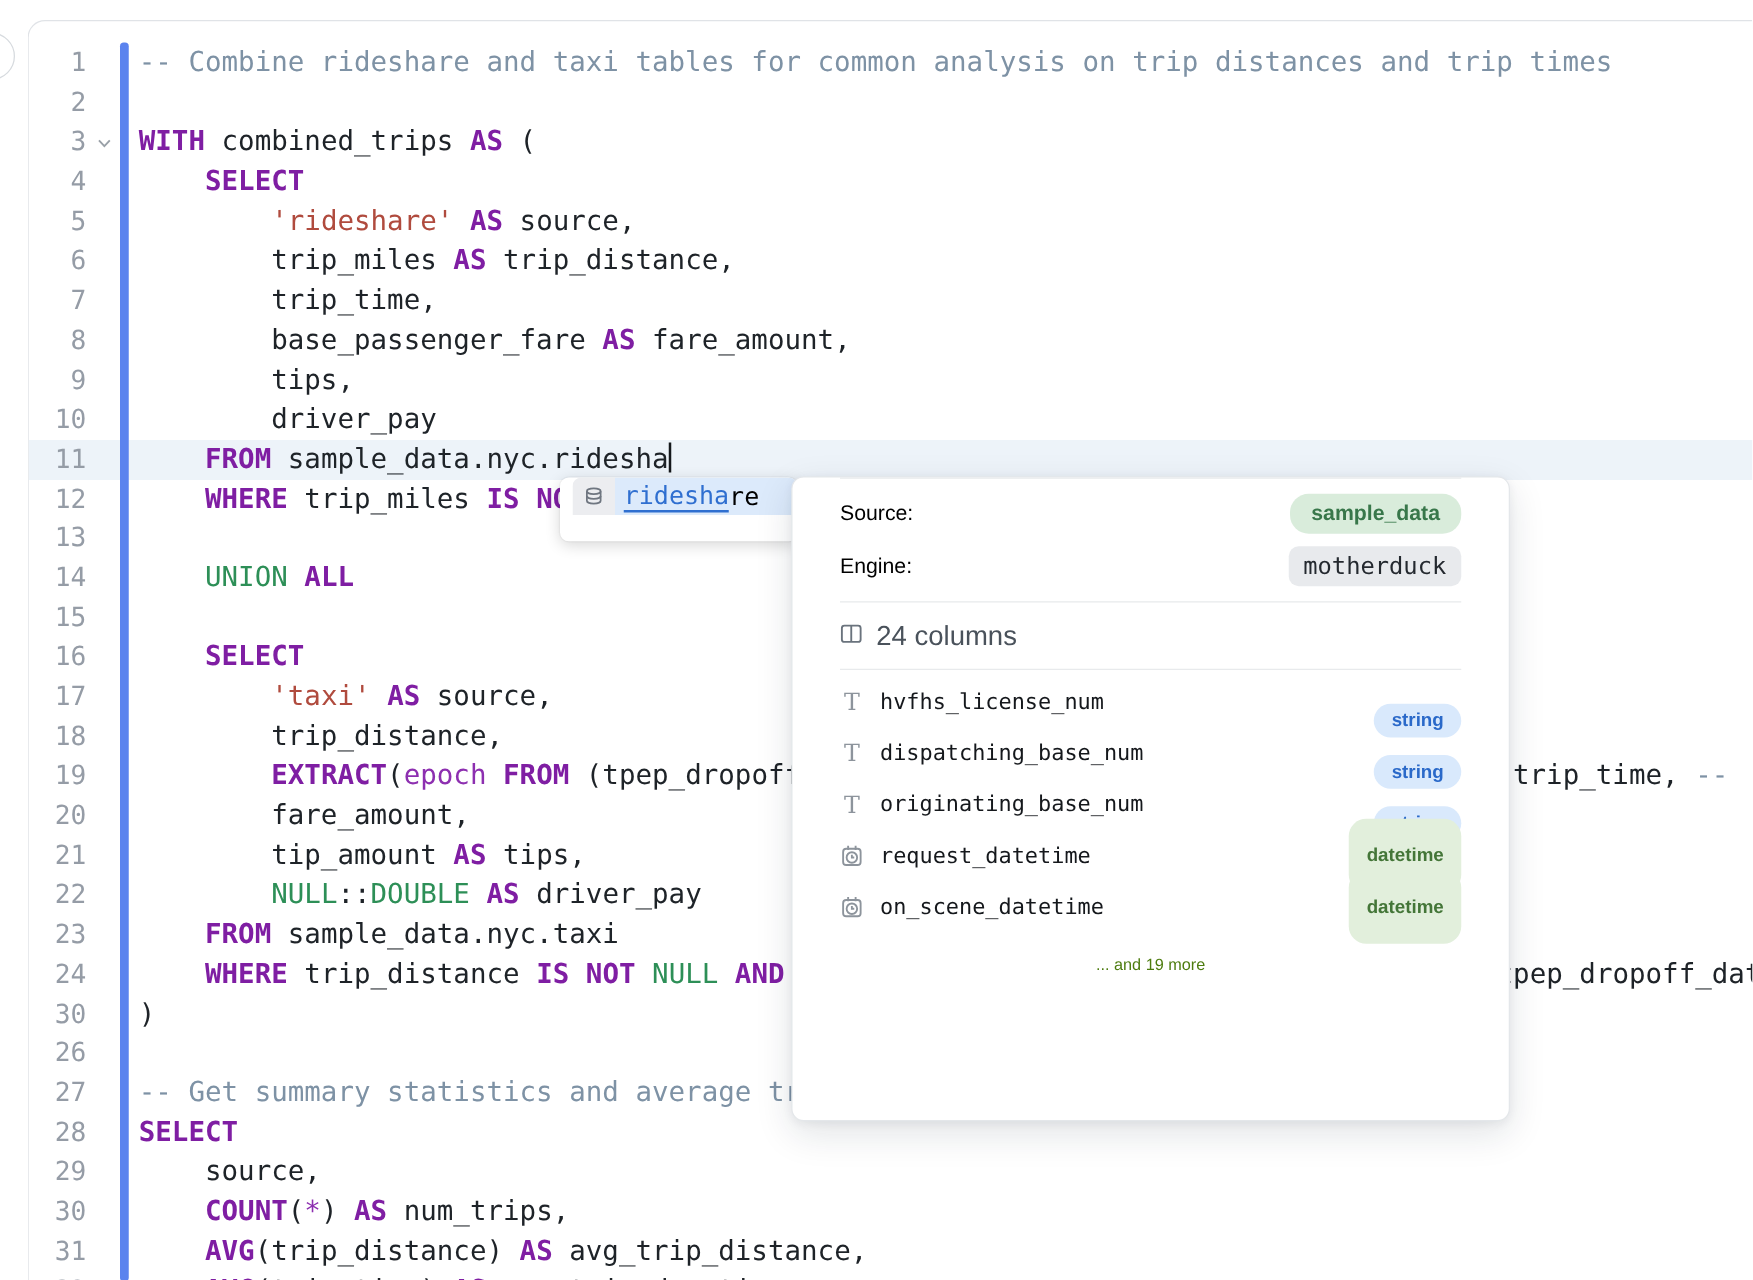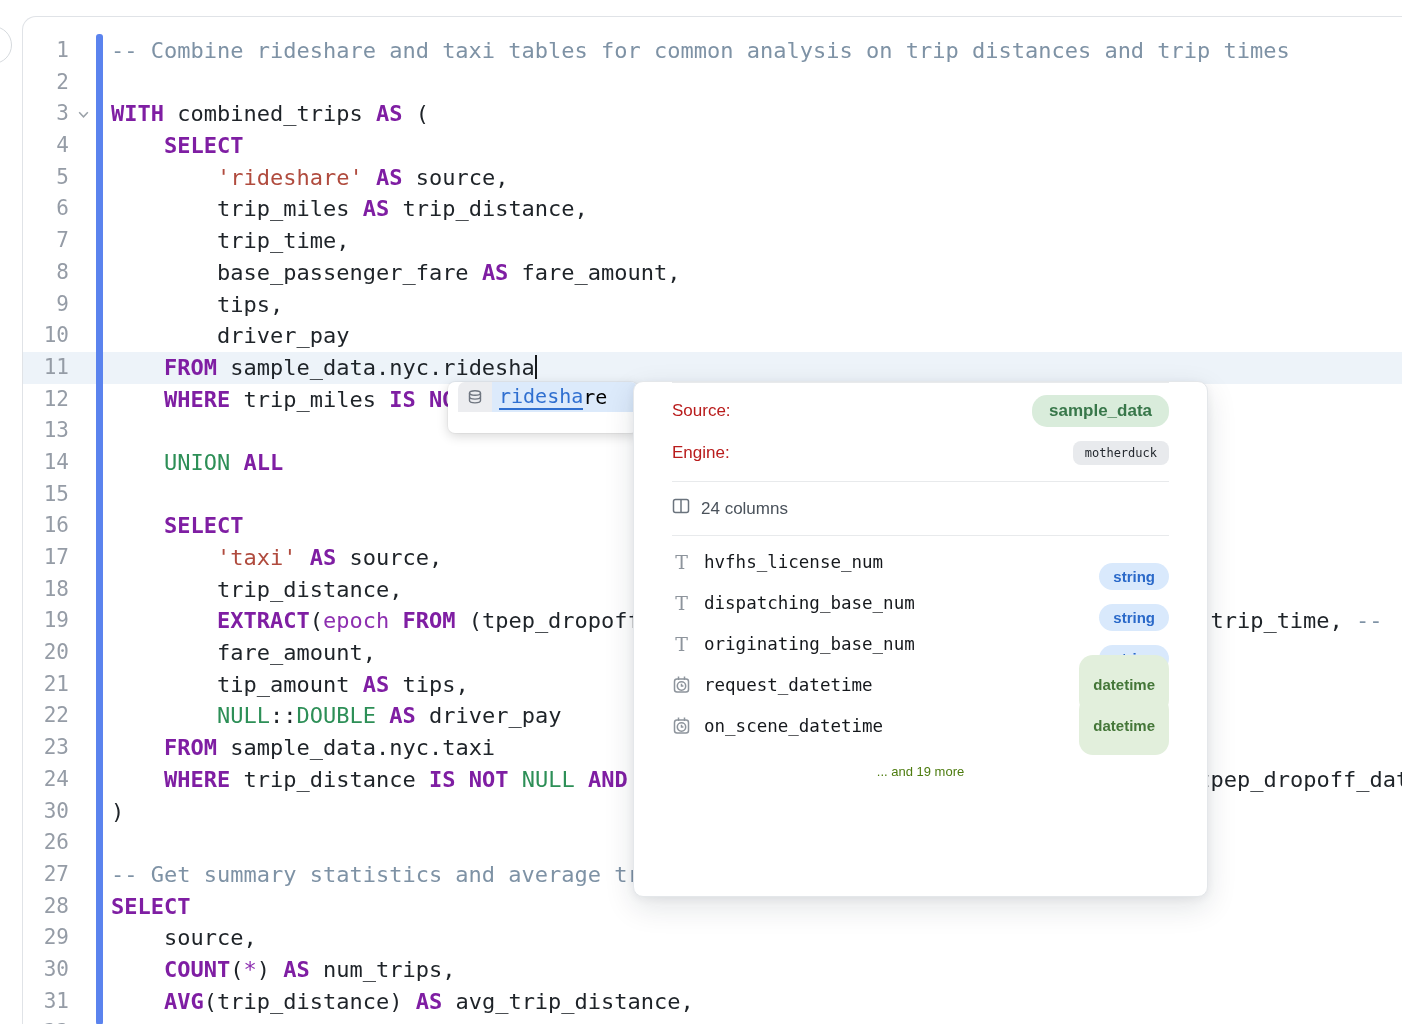--- a/index.html
+++ b/index.html
@@ -55,27 +55,27 @@
   .card { position:absolute; left:633px; top:381px; width:575px; height:516px;
           background:#fff; border:1px solid #e4e7ea; border-radius:10px; z-index:30;
           padding:0 38px; box-shadow:0 10px 30px rgba(20,30,50,.12), 0 2px 8px rgba(20,30,50,.06); }
   .card-header { display:flex; align-items:center; gap:14px; padding:22px 0 15px; }
   .card-title { font-size:20px; font-weight:bold; color:#17191c; }
   .badge-table { background:var(--badge_table_bg,#def0e3); color:var(--badge_table_text,#3e855b);
                  font-size:15px; font-weight:bold; padding:6px 15px; border-radius:16px; }
   .divider { height:1px; background:#e8eaec; }
   .info-section { padding:7px 0; }
   .info-row { display:flex; justify-content:space-between; align-items:center; height:42px; }
-  .info-label { font-size:17px; color:#b91c1c; }
+  .info-label { font-size:17px; color:#000000; }
   .pill-green { background:var(--pill_green_bg,#d9ecdb); color:var(--pill_green_text,#38774a);
                 font-size:17px; font-weight:bold; padding:6px 17px; border-radius:15px; }
   .pill-gray { background:var(--pill_gray_bg,#e8eaed); color:var(--pill_gray_text,#24292f);
-               font-family:"DejaVu Sans Mono", monospace; font-size:12px; padding:5px 12px;
+               font-family:"DejaVu Sans Mono", monospace; font-size:19px; padding:5px 12px;
                border-radius:8px; }
-  .count-row { display:flex; align-items:center; gap:11px; height:53px; font-size:17px; color:#4a525b; }
+  .count-row { display:flex; align-items:center; gap:11px; height:53px; font-size:22px; color:#4a525b; }
   .col-list { padding:5px 0; }
   .col-row { display:flex; justify-content:space-between; align-items:center; height:41px; }
   .col-left { display:flex; align-items:center; gap:13px; }
   .t-icon { font-family:"DejaVu Serif", serif; font-size:19px; color:#8d949c; width:19px;
             text-align:center; }
   .i-wrap { width:19px; display:flex; justify-content:center; }
   .col-name { font-family:"DejaVu Sans Mono", monospace; font-size:17.5px; color:#15181c; }
   .badge-string { background:var(--badge_string_bg,#d9e9fc); color:var(--badge_string_text,#2a69c9);
                   font-size:15px; font-weight:bold; padding:5px 14px; border-radius:14px;margin-top:30px; }
   .badge-datetime { background:var(--badge_datetime_bg,#e2efdc); color:var(--badge_datetime_text,#447638);

